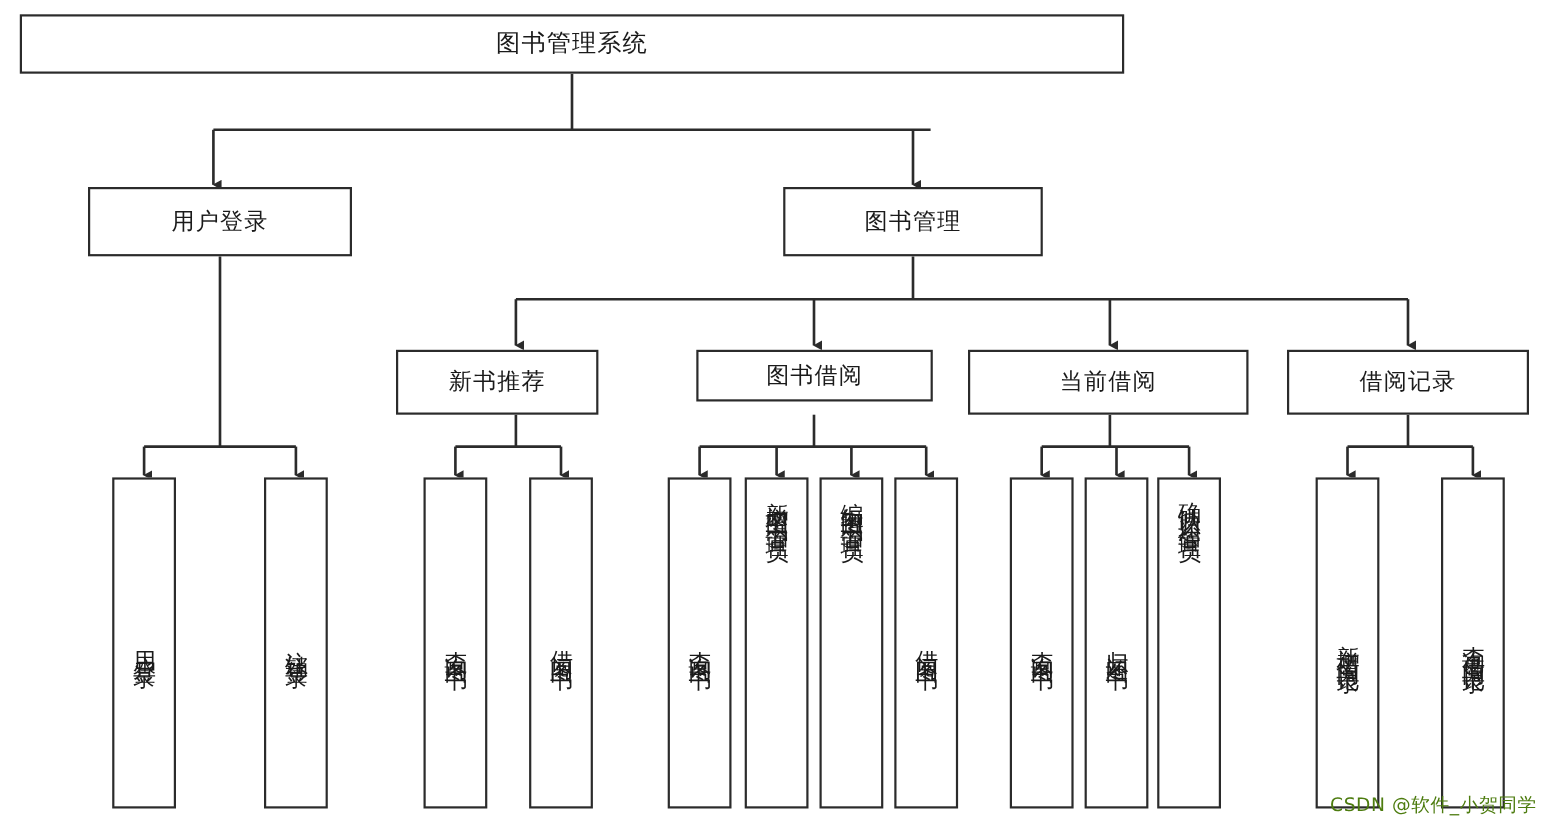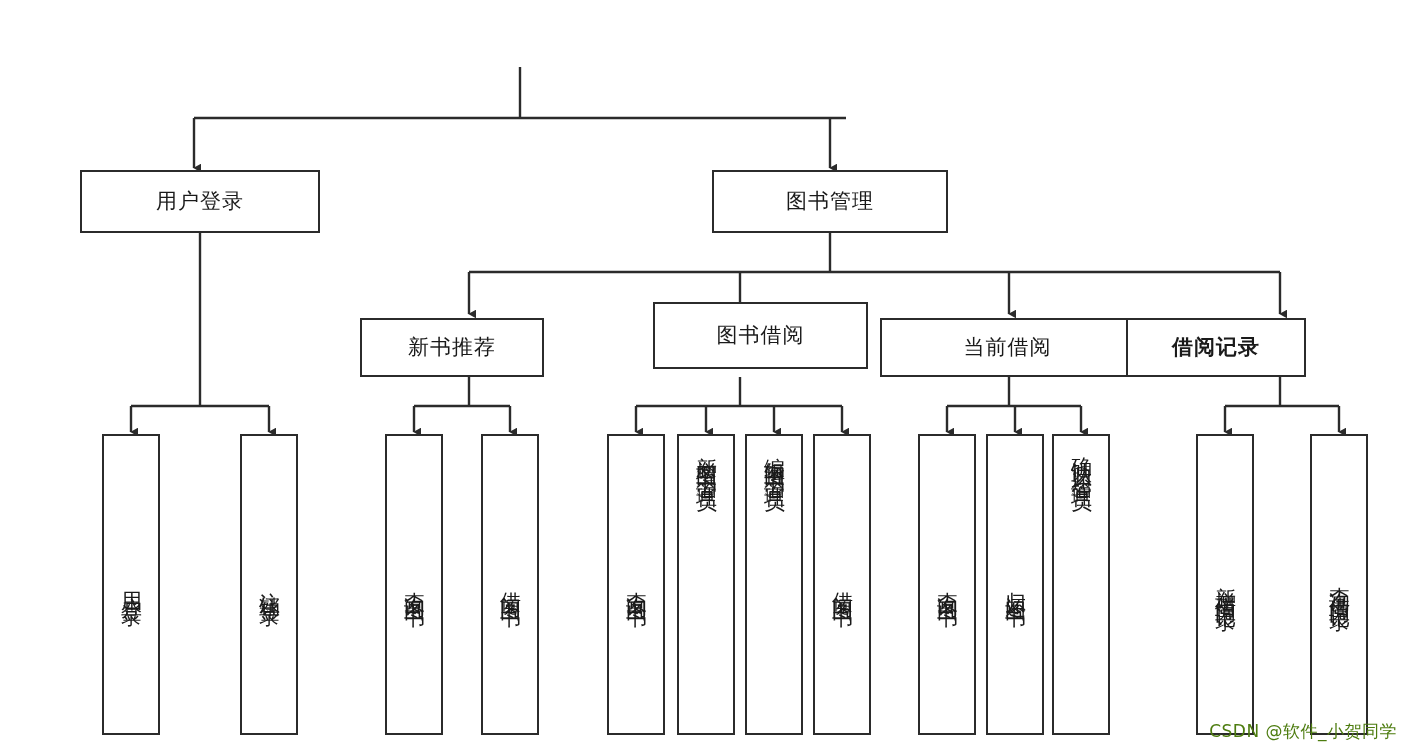--- a/index.html
+++ b/index.html
@@ -119,38 +119,41 @@
       <path d="M1015,406 L1015,432" marker-end="url(#arrow)"></path>
       <path d="M1081,406 L1081,432" marker-end="url(#arrow)"></path>
 
       <path d="M1280,377 L1280,406"></path>
       <path d="M1225,406 L1339,406"></path>
       <path d="M1225,406 L1225,432" marker-end="url(#arrow)"></path>
       <path d="M1339,406 L1339,432" marker-end="url(#arrow)"></path>
     </g>
   </svg>
 
+  <div class="node root h" style="left:18px; top:13px; width:1004px; height:54px;">
+    <span>图书管理系统</span>
+  </div>
 
   <div class="node h" style="left:80px; top:170px; width:240px; height:63px;">
     <span>用户登录</span>
   </div>
   <div class="node h" style="left:712px; top:170px; width:236px; height:63px;">
     <span>图书管理</span>
   </div>
 
   <div class="node h" style="left:360px; top:318px; width:184px; height:59px;">
     <span>新书推荐</span>
   </div>
-  <div class="node h" style="left:633px; top:302px; width:215px; height:67px;margin-left:20px;">
+  <div class="node h" style="left:633px; top:318px; width:215px; height:47px;">
     <span>图书借阅</span>
   </div>
   <div class="node h" style="left:880px; top:318px; width:255px; height:59px;">
     <span>当前借阅</span>
   </div>
-  <div class="node h" style="left:1126px; top:318px; width:180px; height:59px;font-weight:bold;">
+  <div class="node h" style="left:1170px; top:318px; width:220px; height:59px;">
     <span>借阅记录</span>
   </div>
 
   <div class="node v center" style="left:102px; top:434px; width:58px; height:301px;">
     <span class="vtext">用户登录</span>
   </div>
   <div class="node v center" style="left:240px; top:434px; width:58px; height:301px;">
     <span class="vtext">注销登录</span>
   </div>
 

